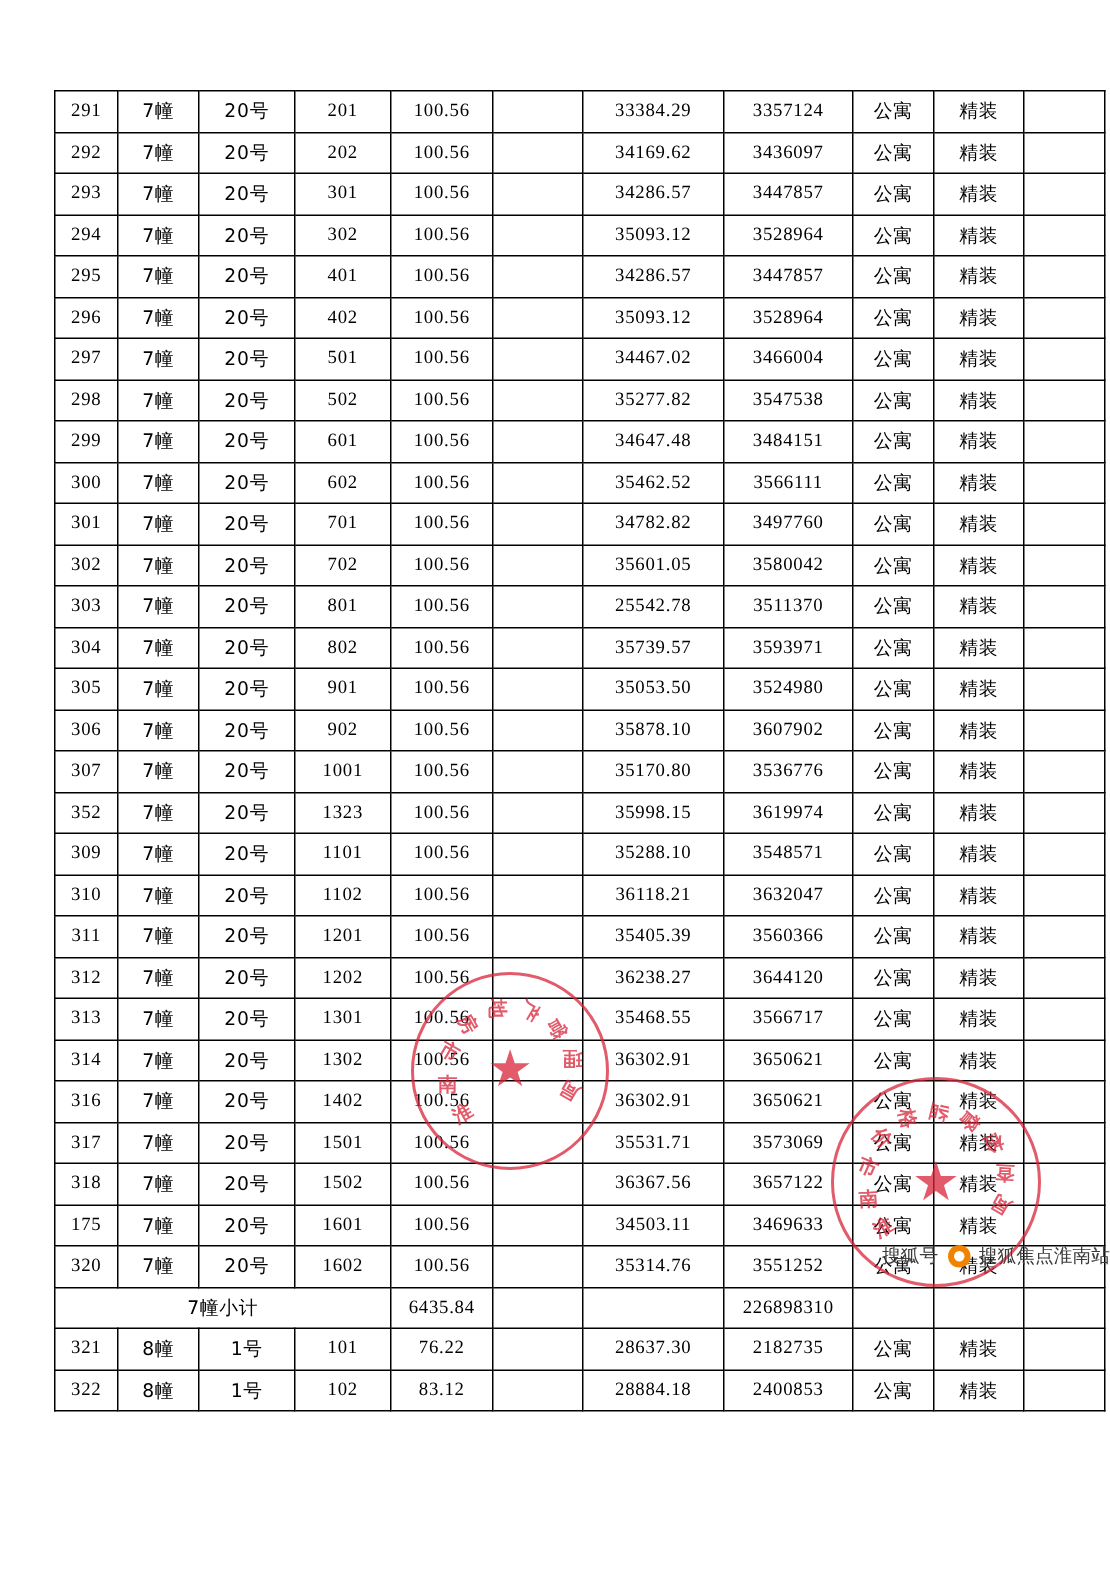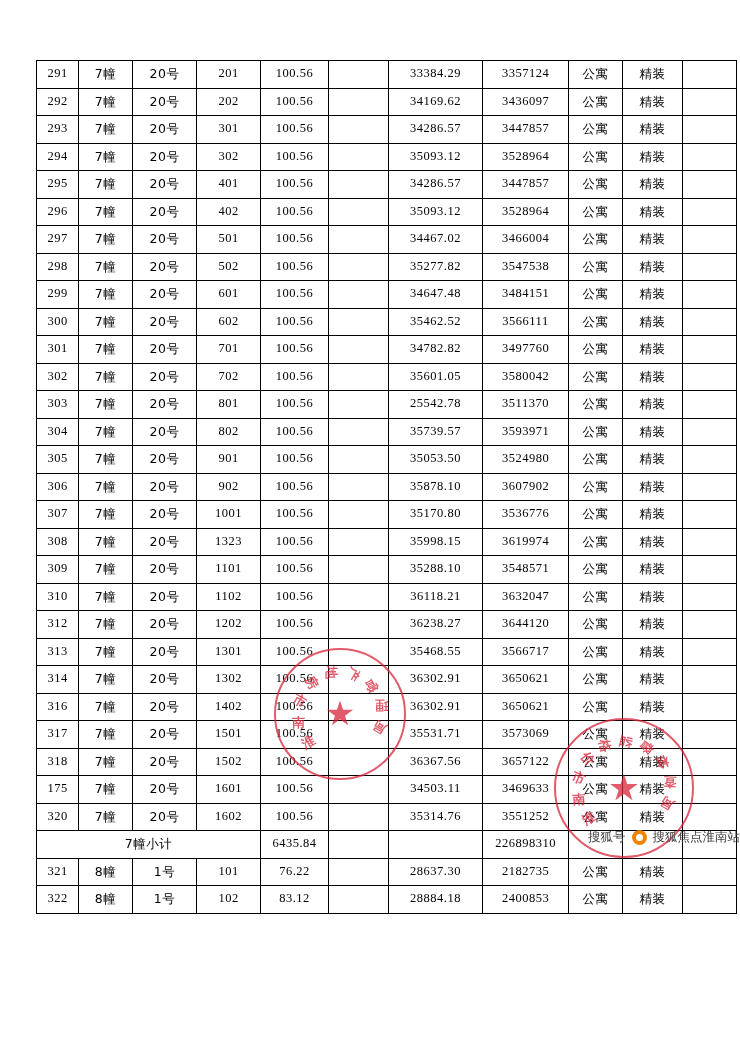--- a/index.html
+++ b/index.html
@@ -386,21 +386,21 @@
           <td class="num">1001</td>
           <td class="num">100.56</td>
           <td class="num"></td>
           <td class="num">35170.80</td>
           <td class="num">3536776</td>
           <td class="cn">公寓</td>
           <td class="cn">精装</td>
           <td class="num"></td>
         </tr>
         <tr>
-          <td class="num">308</td>
+          <td class="num">352</td>
           <td class="cn">7幢</td>
           <td class="cn">20号</td>
           <td class="num">1323</td>
           <td class="num">100.56</td>
           <td class="num"></td>
           <td class="num">35998.15</td>
           <td class="num">3619974</td>
           <td class="cn">公寓</td>
           <td class="cn">精装</td>
           <td class="num"></td>
@@ -420,20 +420,33 @@
         </tr>
         <tr>
           <td class="num">310</td>
           <td class="cn">7幢</td>
           <td class="cn">20号</td>
           <td class="num">1102</td>
           <td class="num">100.56</td>
           <td class="num"></td>
           <td class="num">36118.21</td>
           <td class="num">3632047</td>
+          <td class="cn">公寓</td>
+          <td class="cn">精装</td>
+          <td class="num"></td>
+        </tr>
+        <tr>
+          <td class="num">311</td>
+          <td class="cn">7幢</td>
+          <td class="cn">20号</td>
+          <td class="num">1201</td>
+          <td class="num">100.56</td>
+          <td class="num"></td>
+          <td class="num">35405.39</td>
+          <td class="num">3560366</td>
           <td class="cn">公寓</td>
           <td class="cn">精装</td>
           <td class="num"></td>
         </tr>
         <tr>
           <td class="num">312</td>
           <td class="cn">7幢</td>
           <td class="cn">20号</td>
           <td class="num">1202</td>
           <td class="num">100.56</td>

